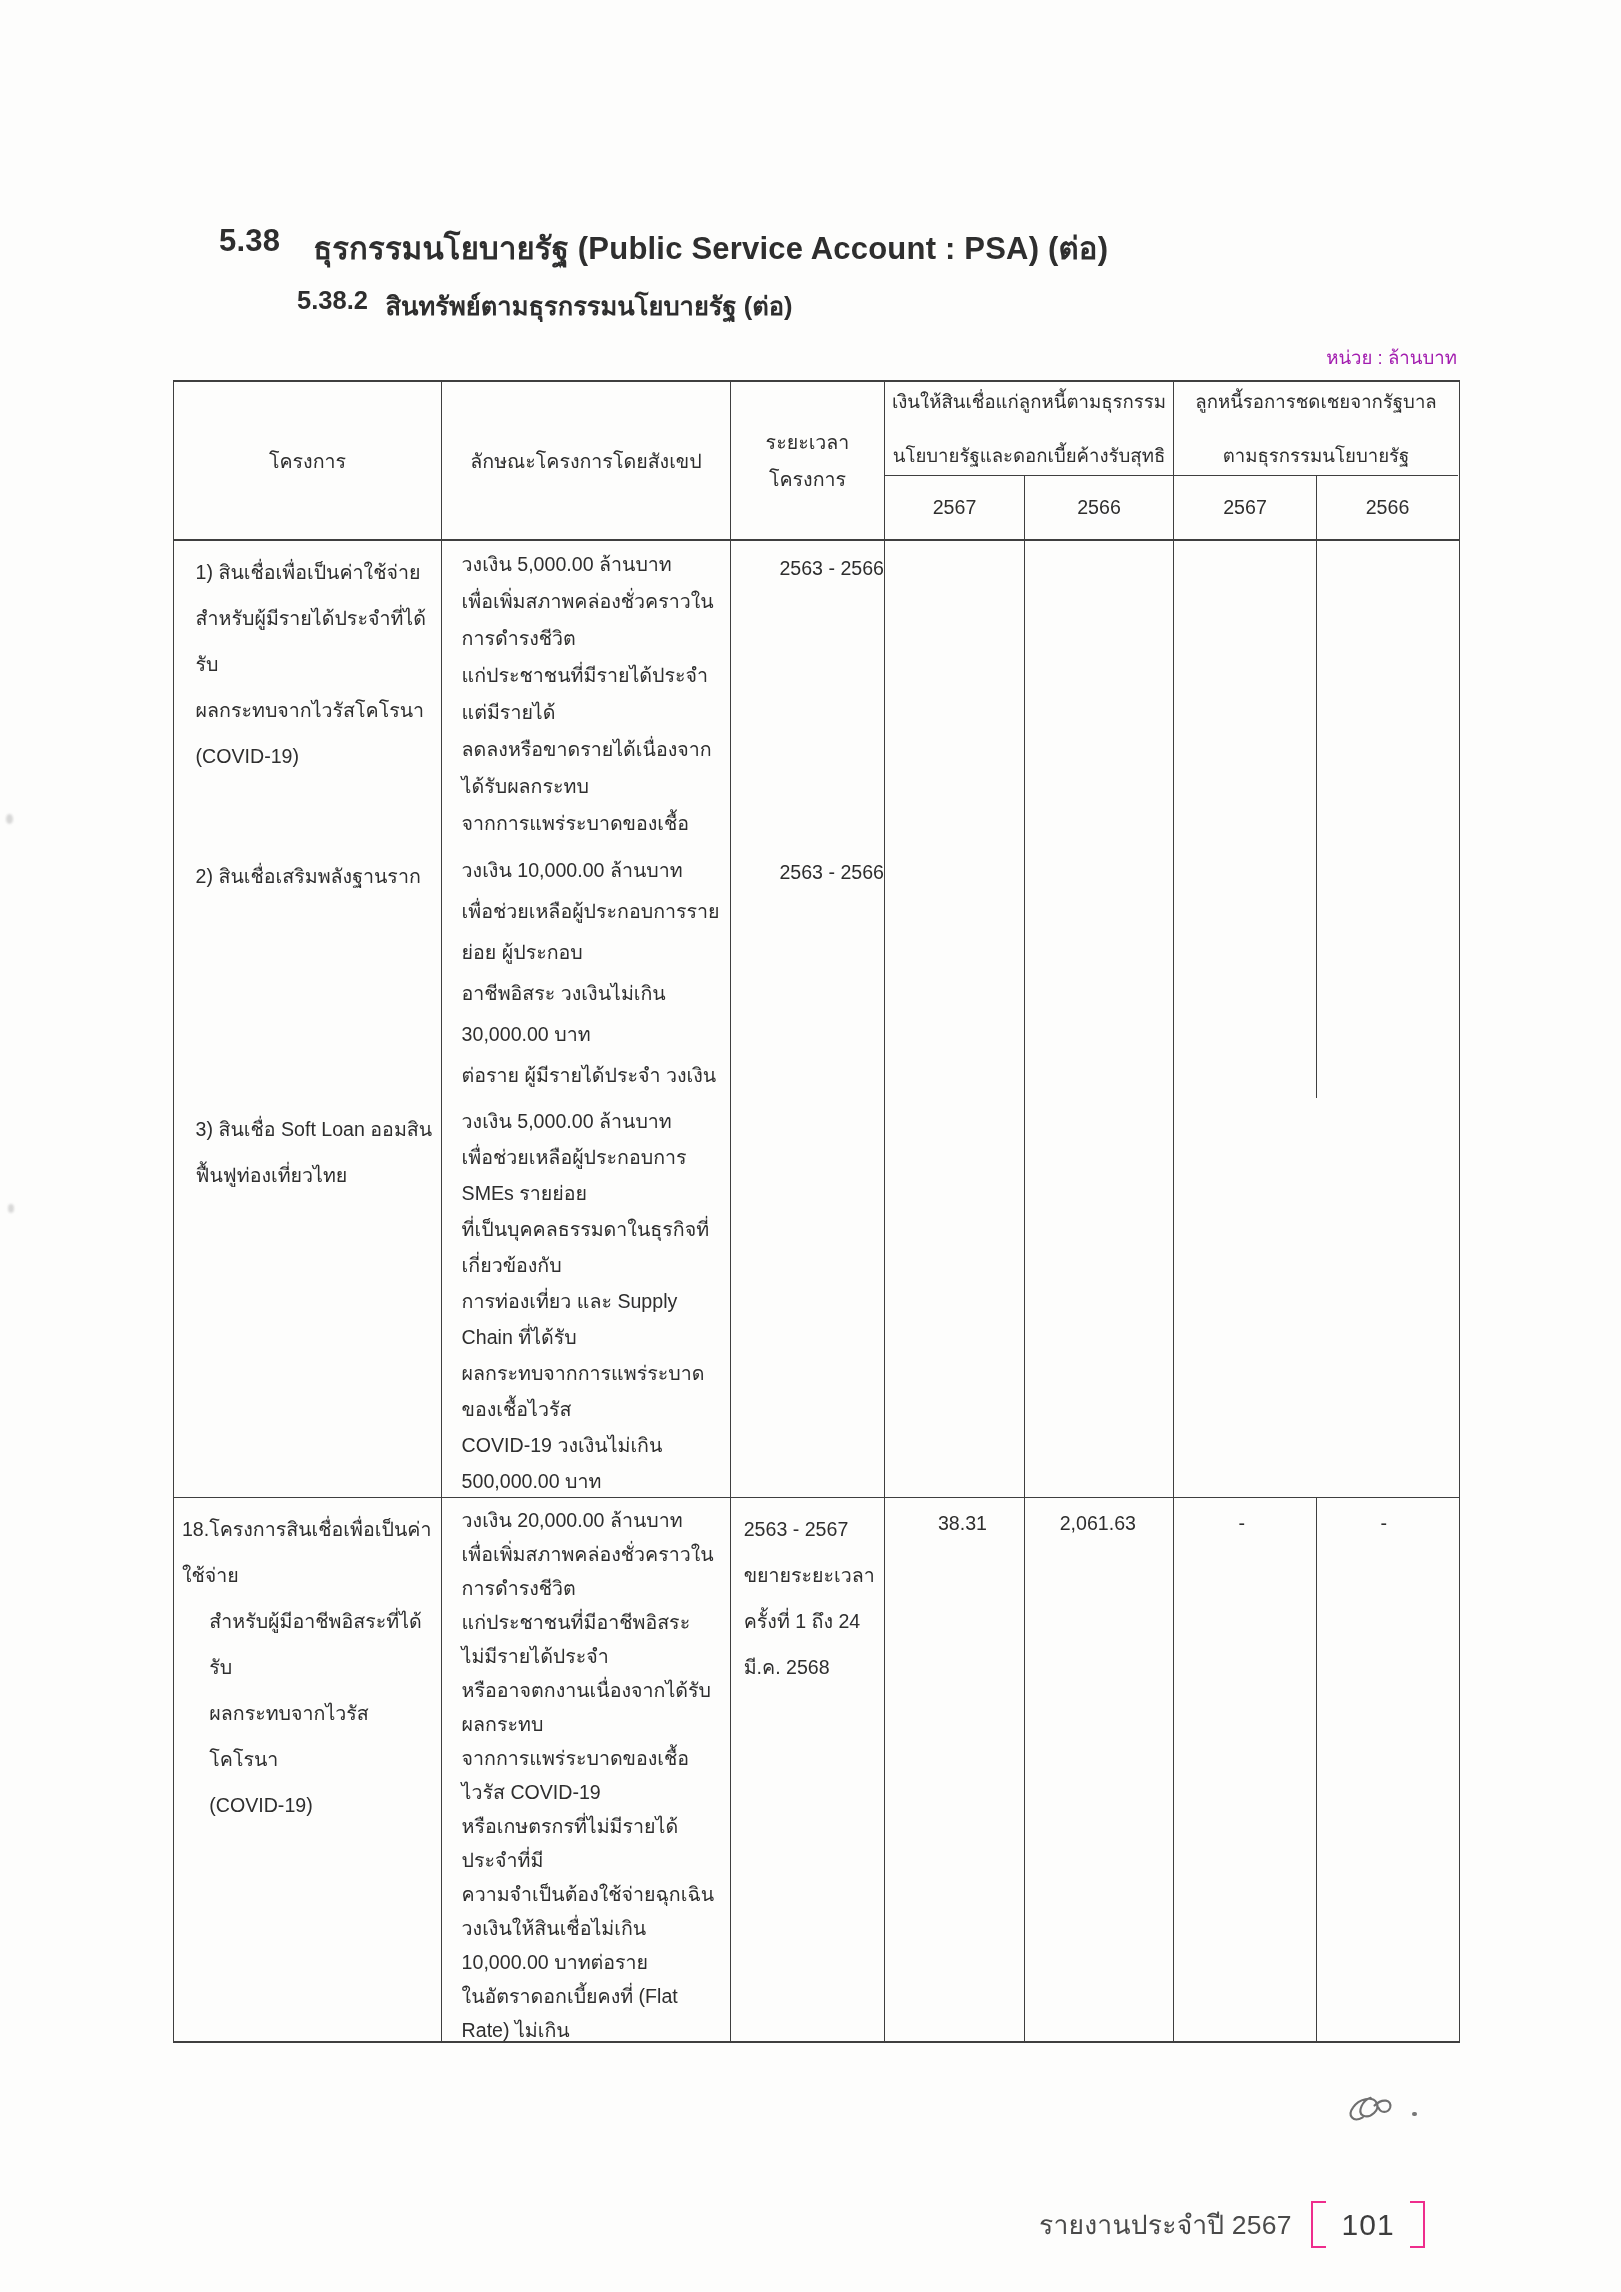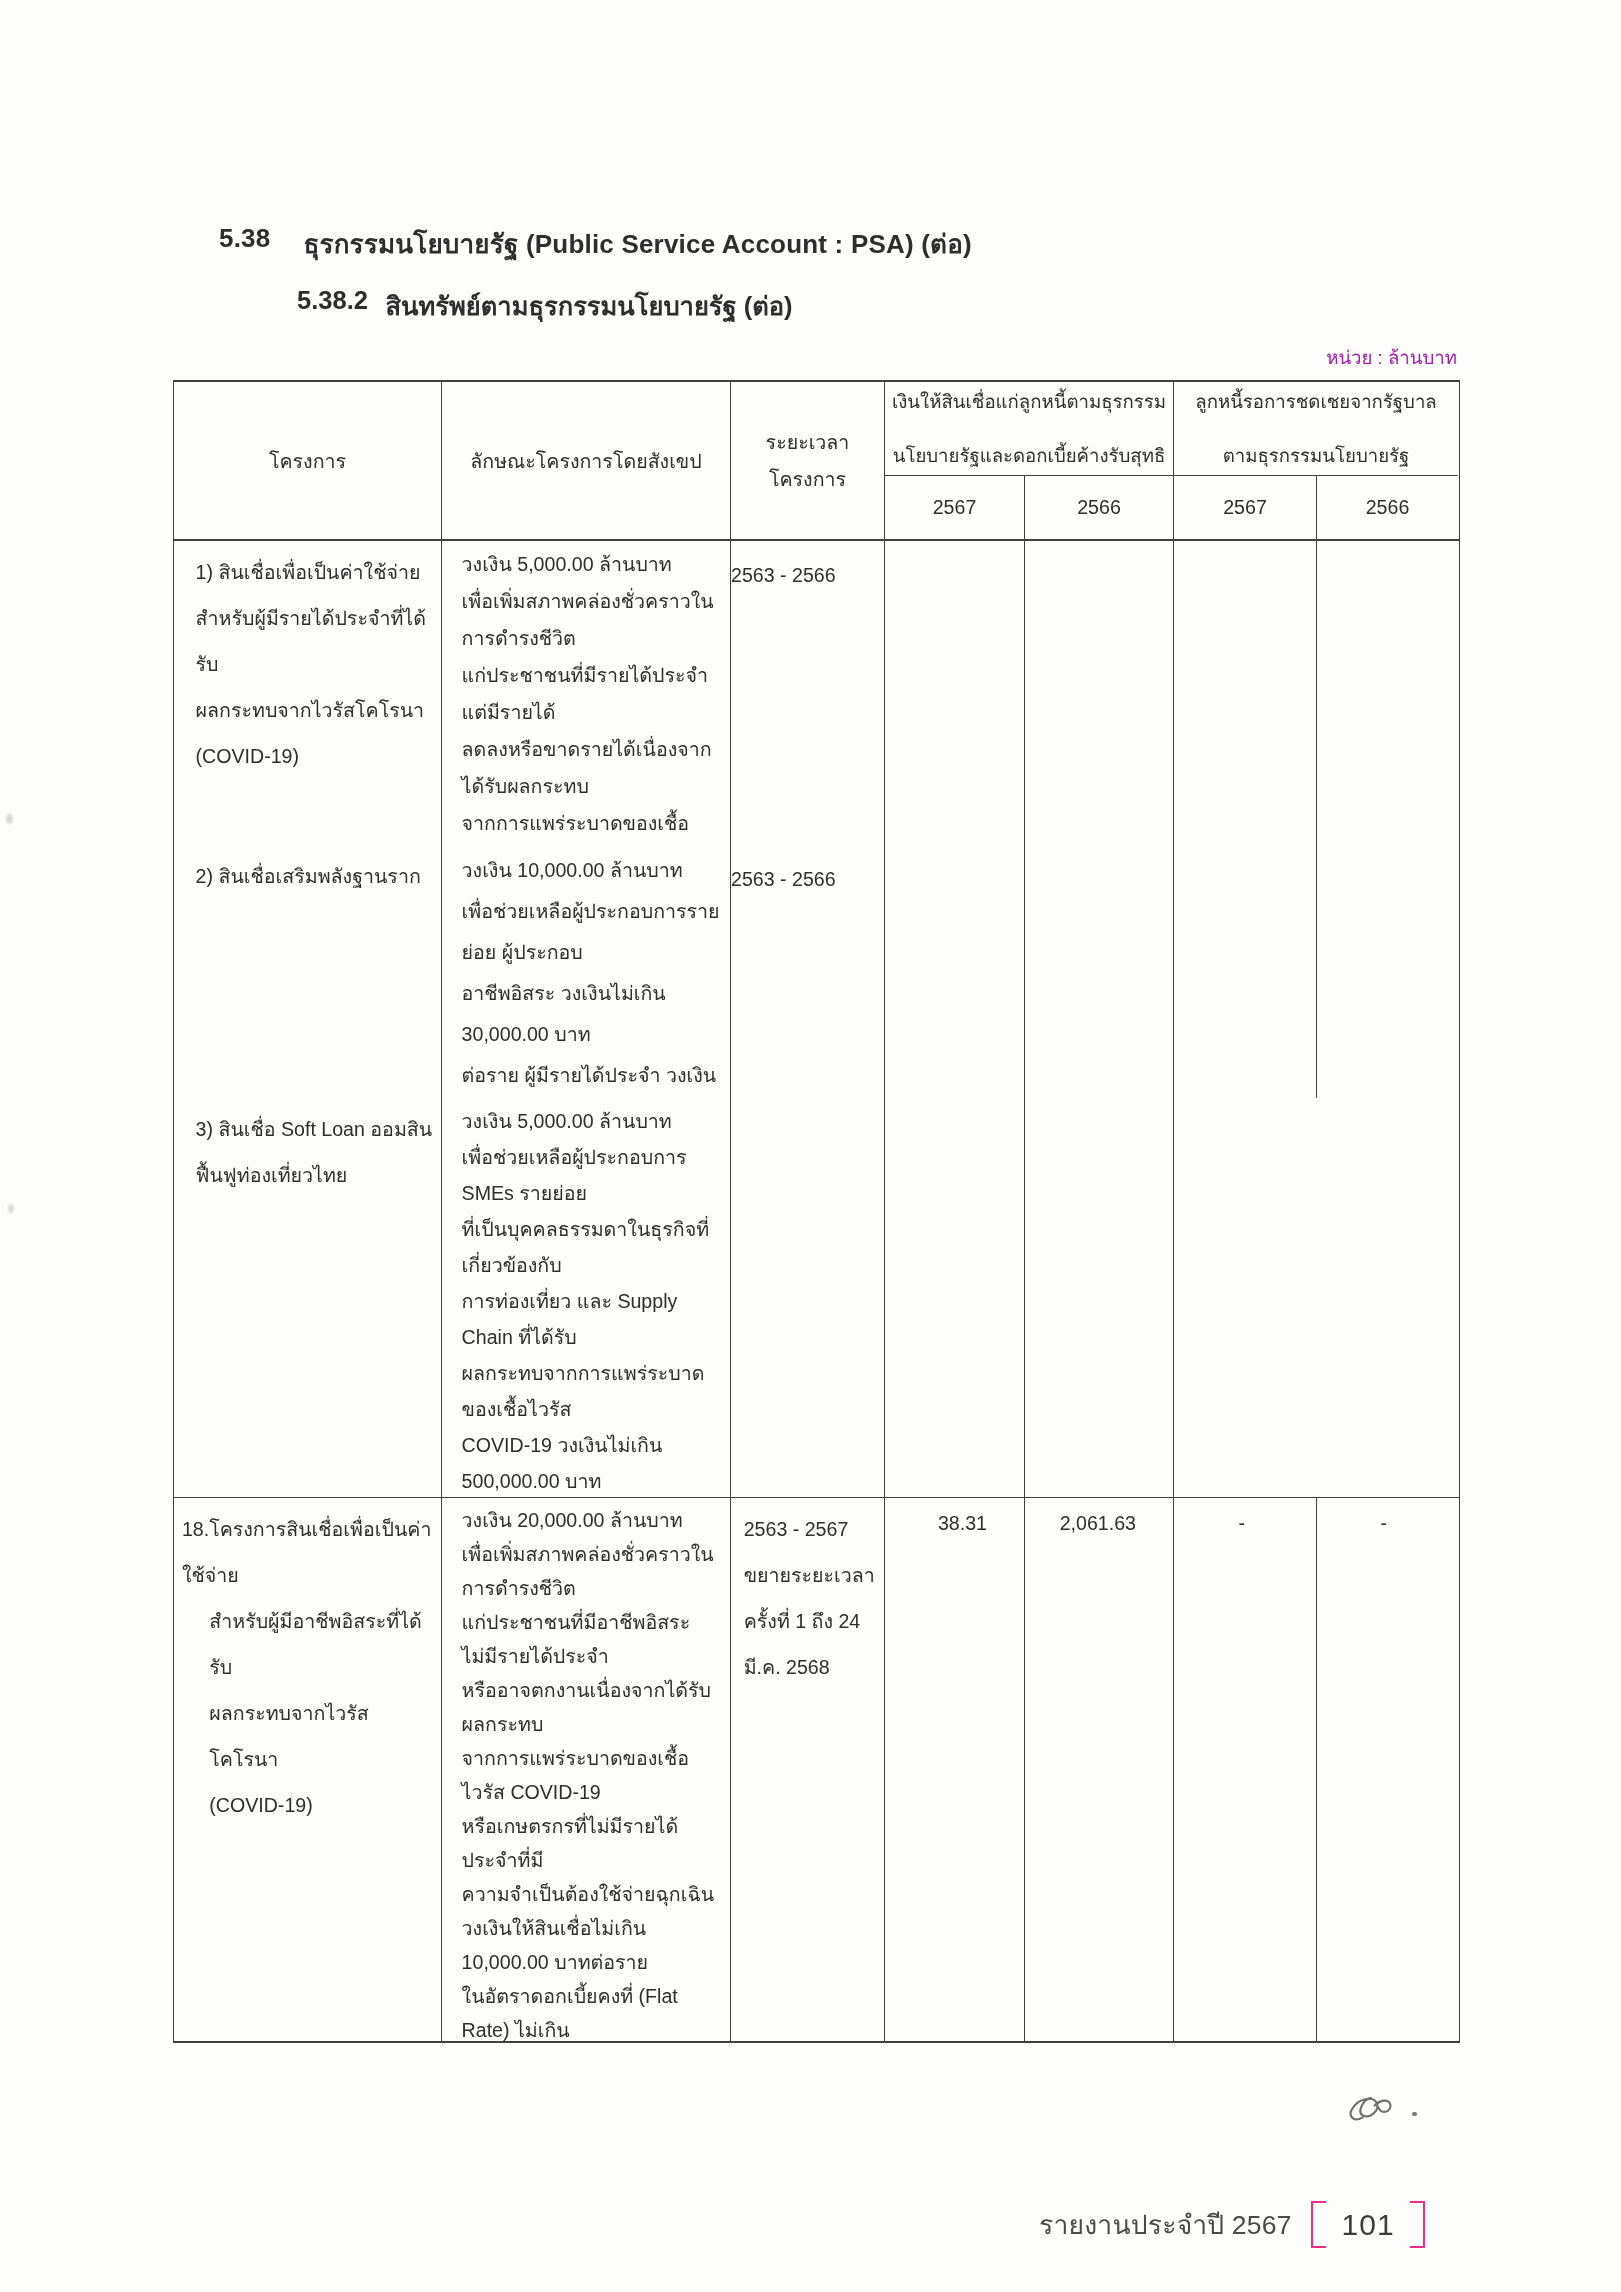--- a/index.html
+++ b/index.html
@@ -17,21 +17,21 @@
     color:var(--ink);
     overflow:hidden;
   }
   
   .speck{ position:absolute; background:#b9b9b9; border-radius:50%; filter:blur(1px); opacity:.55; }
   .speck.s1{ left:5.9px; top:814px; width:6.9px; height:9.8px; }
   .speck.s2{ left:7.8px; top:1204px; width:5.9px; height:8.8px; }
 
   .h1{
     position:absolute; left:219px; top:223px;
-    font-size:26px; font-weight:600; letter-spacing:0.2px;
+    font-size:31px; font-weight:600; letter-spacing:0.2px;
     display:flex; gap:33px; white-space:nowrap;
   }
   .h2{
     position:absolute; left:297px; top:286px;
     font-size:25.5px; font-weight:600;
     display:flex; gap:17.6px; white-space:nowrap;
   }
   .unit{
     position:absolute; right:164px; top:343px;
     font-size:18.6px; color:#a21caf;
@@ -76,21 +76,21 @@
   .proj{ padding:7.8px 5.9px 0 21.6px; line-height:46px; }
   .proj .hang{ margin-left:-13.7px; }
   .proj .ind{ margin-left:13.7px; }
 
   .desc{ padding:4.9px 7.8px 0 19.6px; }
   .r0 .desc{ line-height:37px; }
   .r1 .desc{ line-height:41px; }
   .r2 .desc{ line-height:36px; }
   .r3 .desc{ line-height:34px; }
 
-  .dur{ padding-top:16px; text-align:left; line-height:37px; }
+  .dur{ padding-top:9px; text-align:right; line-height:37px; }
   .dur.multi{ text-align:left; padding-left:12.7px; line-height:46px; padding-top:7.8px; }
 
   .val{ text-align:right; padding:13.7px 37px 0 0; }
   .val.dash{ padding-right:71px; }
 
   
   .mark{ position:absolute; left:1341px; top:2086px; }
   .mark .dot{ position:absolute; left:71px; top:25.5px; width:4.9px; height:4.9px; background:#777; border-radius:50%; }
 
   

